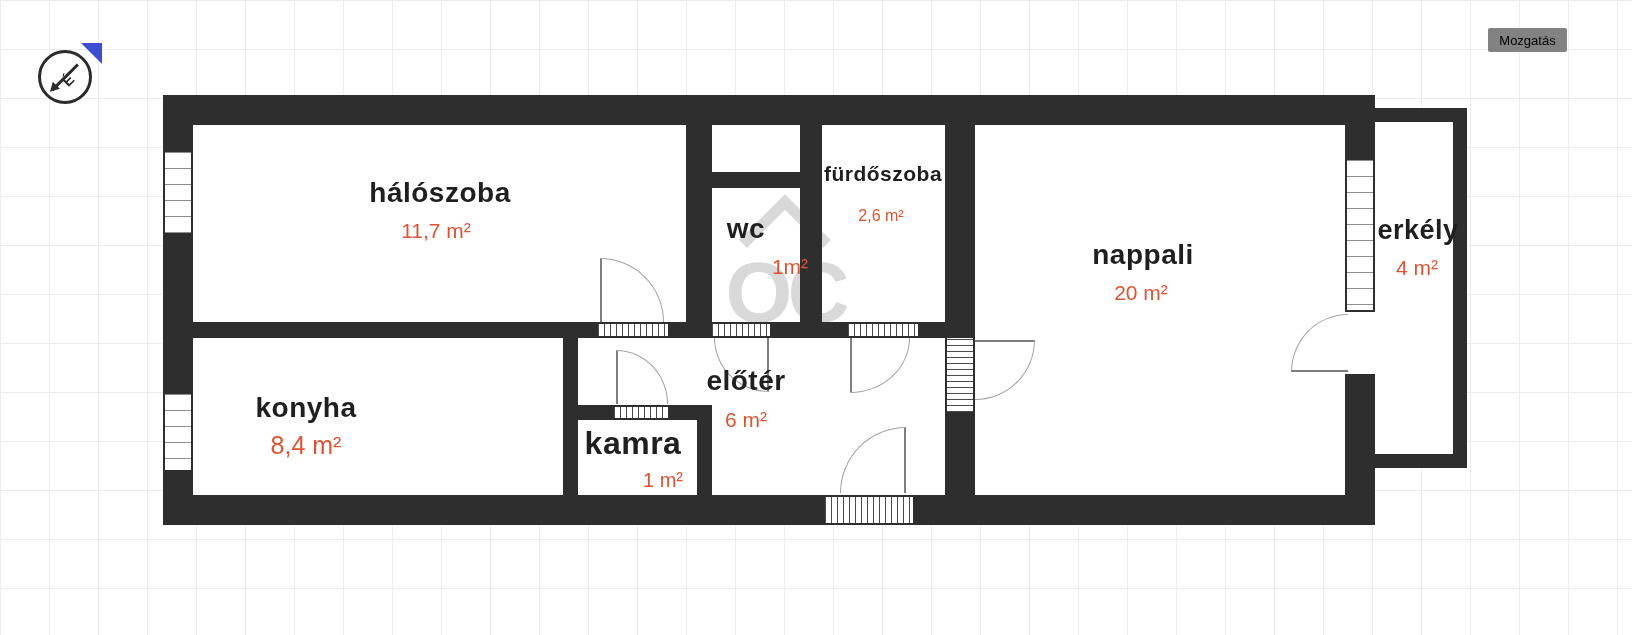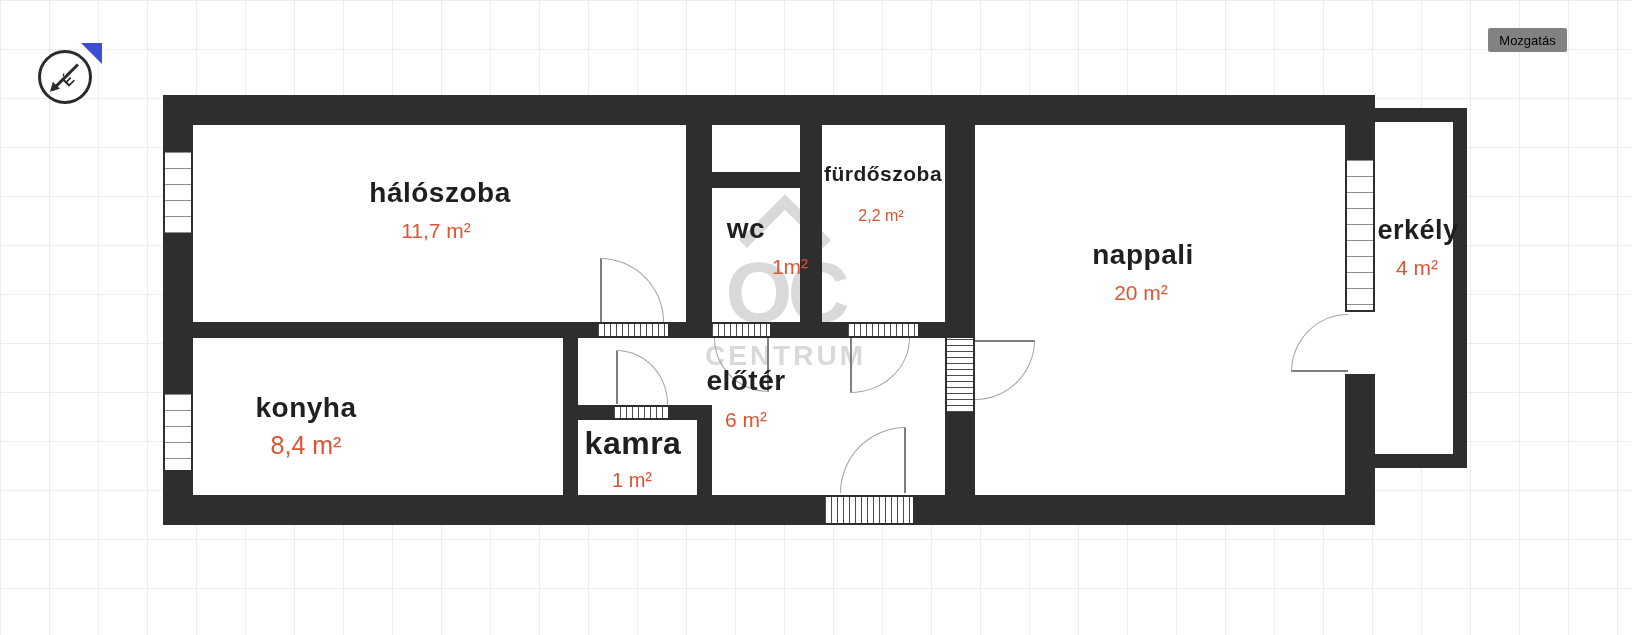--- a/index.html
+++ b/index.html
@@ -73,21 +73,20 @@
 <div class="page">
 
   <div class="floor" style="left:163px;top:95px;width:1212px;height:430px"></div>
   <div class="floor" style="left:1375px;top:108px;width:92px;height:360px"></div>
 
   <div class="watermark">
     <svg width="104" height="58" viewBox="0 0 104 58">
       <path d="M10 54 L52 12 L94 54" fill="none" stroke="#d9d9d9" stroke-width="11"></path>
     </svg>
     <div class="wm-oc">OC</div>
-    <div class="wm-line2">CENTRUM</div>
   </div>
 
   <div class="wall" style="left:163px;top:95px;width:1212px;height:30px"></div>
   <div class="wall" style="left:163px;top:95px;width:30px;height:430px"></div>
   <div class="wall" style="left:163px;top:495px;width:662px;height:30px"></div>
   <div class="wall" style="left:913px;top:495px;width:462px;height:30px"></div>
   <div class="wall" style="left:1345px;top:95px;width:30px;height:63px"></div>
   <div class="wall" style="left:1345px;top:374px;width:30px;height:151px"></div>
   <div class="wall" style="left:193px;top:322px;width:385px;height:16px"></div>
   <div class="wall" style="left:563px;top:322px;width:15px;height:173px"></div>
@@ -126,33 +125,33 @@
   <div class="door d-tl leaf-r" style="left:840px;top:427px;width:66px;height:66px"></div>
   <div class="door d-tl leaf-b" style="left:1291px;top:314px;width:57px;height:58px"></div>
 
   <span class="room-name" style="left:440px;top:193px;font-size:28px">hálószoba</span>
   <span class="room-area" style="left:436px;top:231px;font-size:21px">11,7 m²</span>
 
   <span class="room-name" style="left:746px;top:229px;font-size:28px">wc</span>
   <span class="room-area" style="left:790px;top:267px;font-size:21px">1m²</span>
 
   <span class="room-name" style="left:883px;top:174px;font-size:21px">fürdőszoba</span>
-  <span class="room-area" style="left:881px;top:216px;font-size:16px">2,2 m²</span>
+  <span class="room-area" style="left:881px;top:216px;font-size:16px">2,6 m²</span>
 
   <span class="room-name" style="left:1143px;top:255px;font-size:28px">nappali</span>
   <span class="room-area" style="left:1141px;top:293px;font-size:21px">20 m²</span>
 
   <span class="room-name" style="left:1418px;top:230px;font-size:27px">erkély</span>
   <span class="room-area" style="left:1417px;top:268px;font-size:21px">4 m²</span>
 
   <span class="room-name" style="left:306px;top:408px;font-size:28px">konyha</span>
   <span class="room-area" style="left:306px;top:445px;font-size:25px">8,4 m²</span>
 
   <span class="room-name" style="left:633px;top:443px;font-size:32px">kamra</span>
-  <span class="room-area" style="left:632px;top:480px;font-size:20px">1 m²</span>
+  <span class="room-area" style="left:663px;top:480px;font-size:20px">1 m²</span>
 
   <span class="room-name" style="left:746px;top:381px;font-size:28px">előtér</span>
   <span class="room-area" style="left:746px;top:420px;font-size:21px">6 m²</span>
 
   <div class="compass">
     <div class="compass-needle"></div>
     <span class="compass-label">É</span>
   </div>
   <div class="compass-flag"></div>
 

